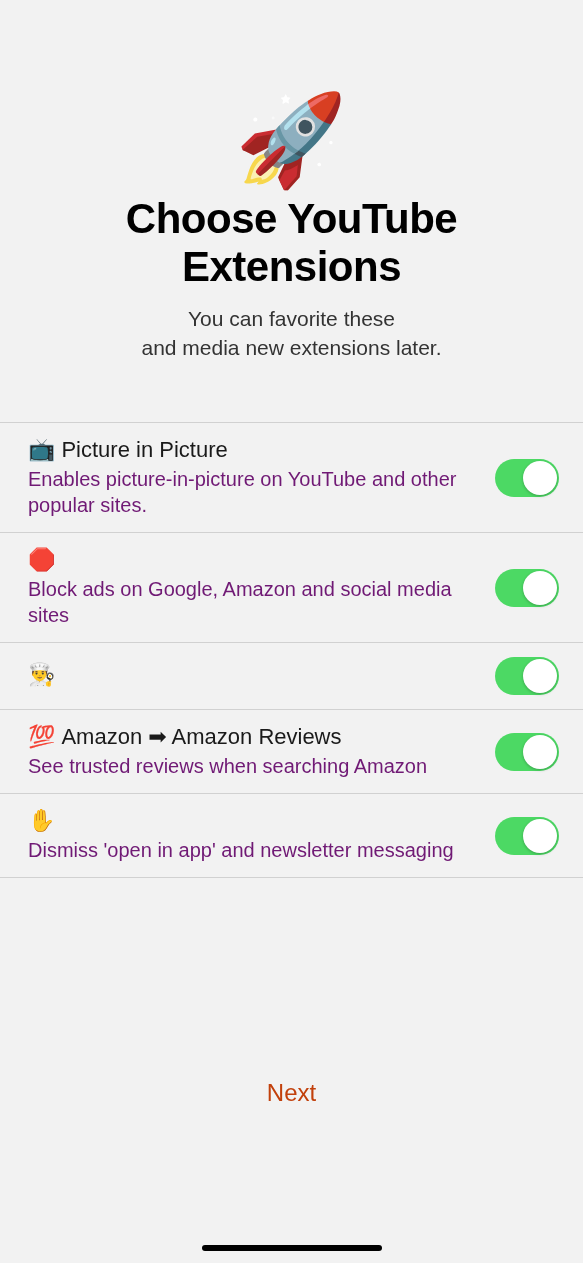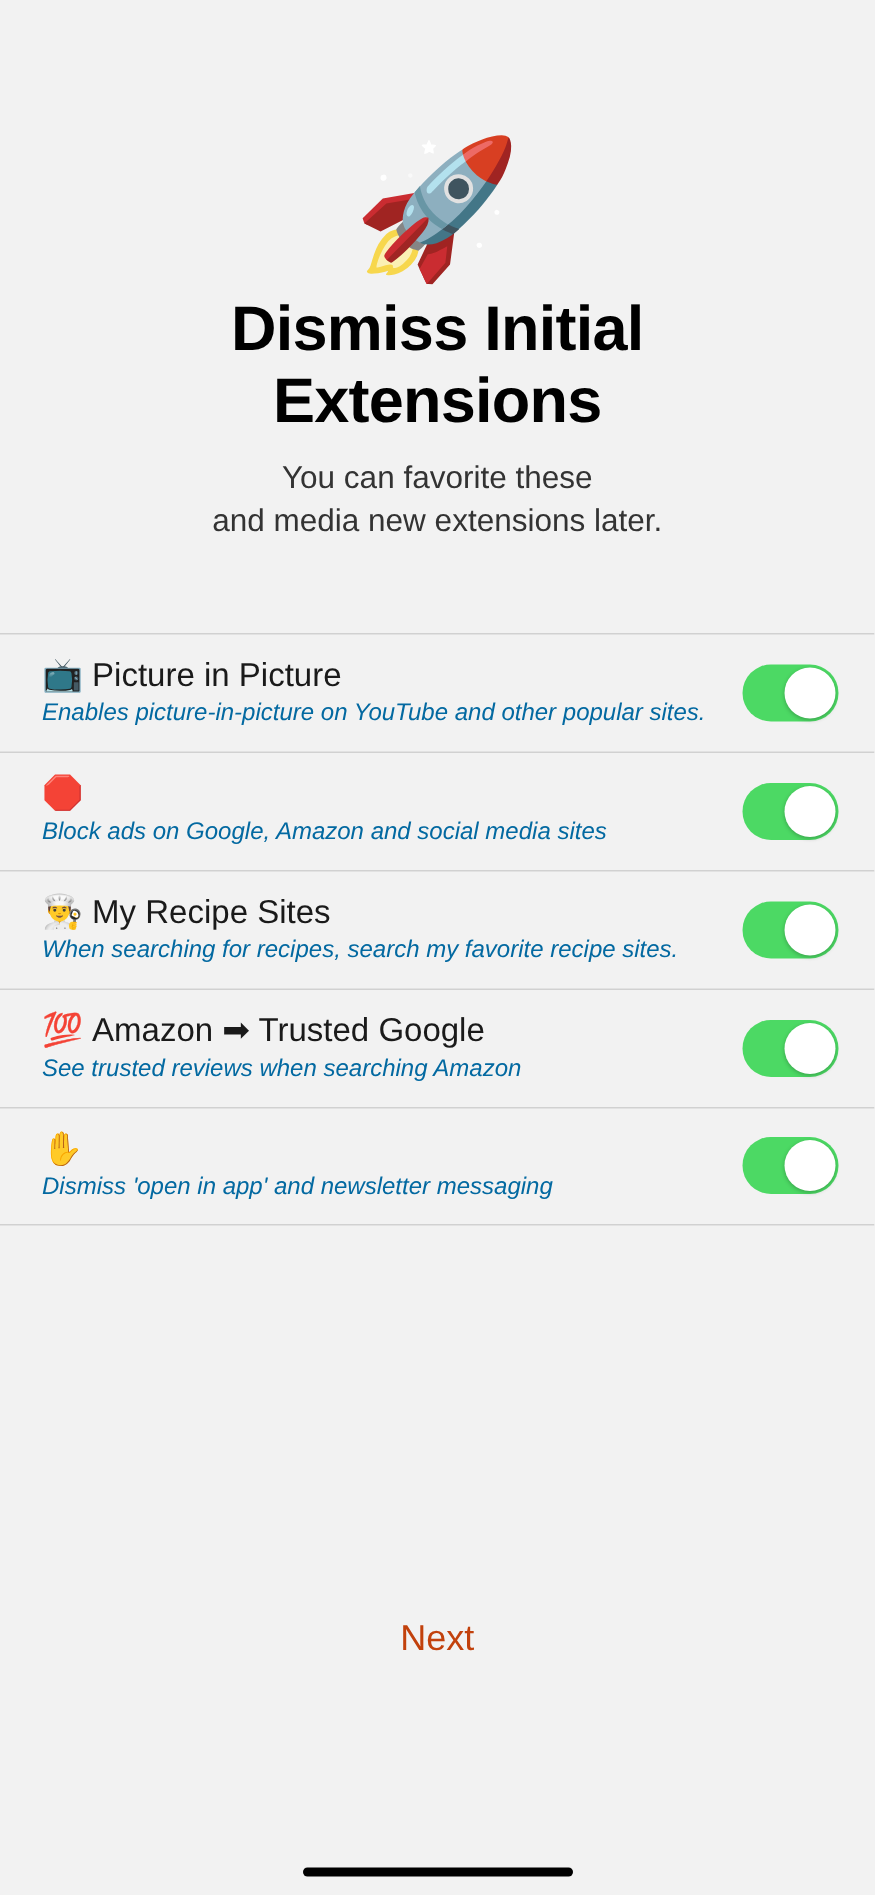--- a/index.html
+++ b/index.html
@@ -67,24 +67,23 @@
       font-weight: 400;
       display: flex;
       align-items: center;
       gap: 4px;
     }
     .item-emoji {
       font-size: 22px;
       margin-right: 2px;
     }
     .item-desc {
-      font-size: 16px;
-      color: #0369a1;
+      font-size: 20px;
+      color: #701a75;
       line-height: 1.3;
-      font-style: italic;
     }
     .toggle {
       position: relative;
       width: 64px;
       height: 38px;
       background: #4cd964;
       border-radius: 19px;
       flex-shrink: 0;
       cursor: pointer;
     }
@@ -120,21 +119,21 @@
       border-radius: 3px;
     }
   </style>
 </head>
 <body>
 
 <div class="container">
   <div class="hero">
     <div class="rocket-emoji">🚀</div>
     <h1 class="title">
-      <span>Dismiss Initial</span><br>
+      <span>Choose YouTube</span><br>
       <span>Extensions</span>
     </h1>
     <p class="subtitle">
       <span>You can favorite these</span><br>
       <span>and media new extensions later.</span>
     </p>
   </div>
 
   <div class="list">
 
@@ -156,32 +155,30 @@
         </div>
         <div class="item-desc">Block ads on Google, Amazon and social media sites</div>
       </div>
       <div class="toggle"></div>
     </div>
 
     <div class="list-item">
       <div class="item-content">
         <div class="item-title">
           <span class="item-emoji">👨‍🍳</span>
-          <span>My Recipe Sites</span>
         </div>
-        <div class="item-desc">When searching for recipes, search my favorite recipe sites.</div>
       </div>
       <div class="toggle"></div>
     </div>
 
     <div class="list-item">
       <div class="item-content">
         <div class="item-title">
           <span class="item-emoji">💯</span>
-          <span>Amazon ➡ Trusted Google</span>
+          <span>Amazon ➡ Amazon Reviews</span>
         </div>
         <div class="item-desc">See trusted reviews when searching Amazon</div>
       </div>
       <div class="toggle"></div>
     </div>
 
     <div class="list-item">
       <div class="item-content">
         <div class="item-title">
           <span class="item-emoji">✋</span>

